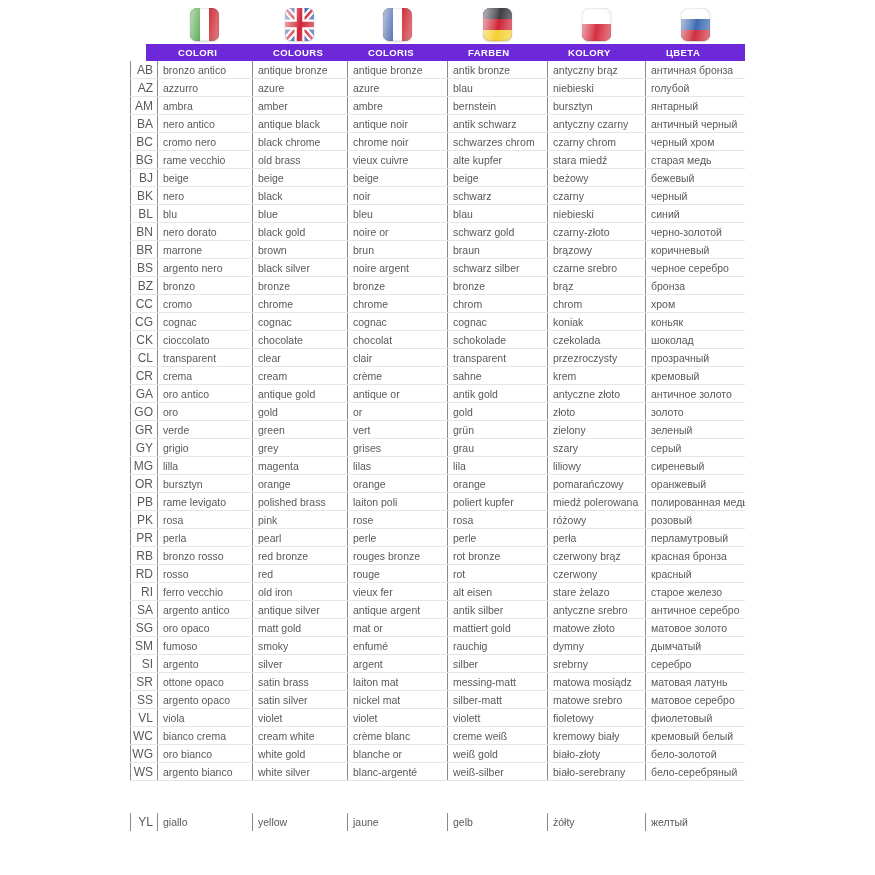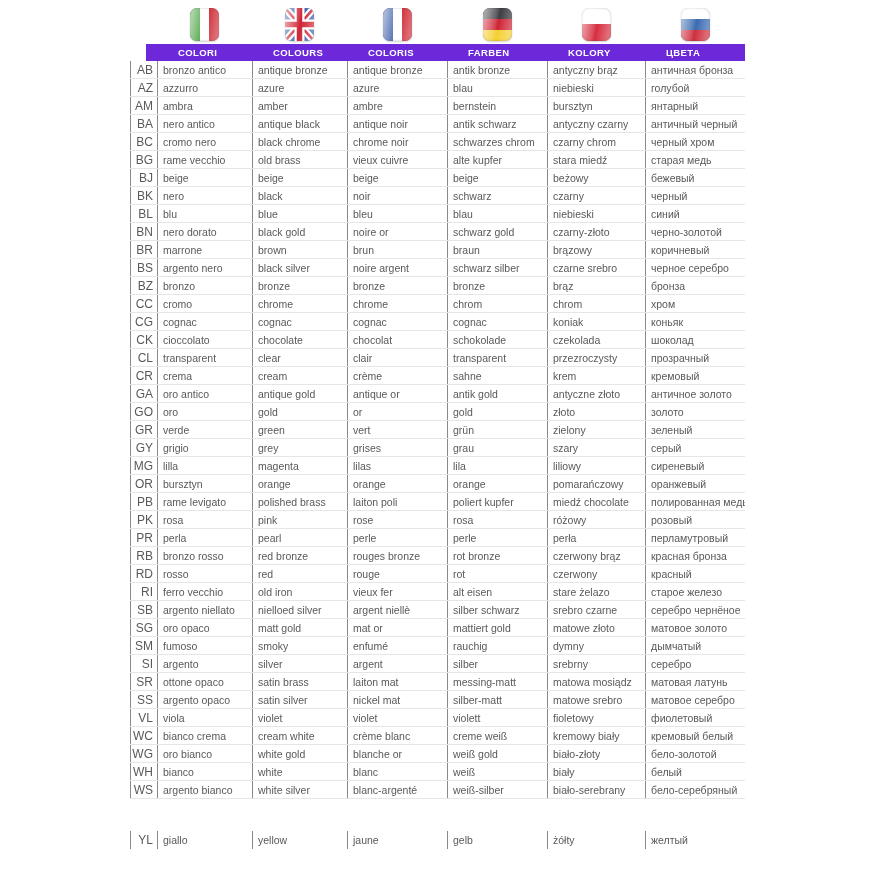--- a/index.html
+++ b/index.html
@@ -312,21 +312,21 @@
         <div class="cell col-de">orange</div>
         <div class="cell col-pl">pomarańczowy</div>
         <div class="cell col-ru">оранжевый</div>
       </div>
       <div class="grid-row row">
         <div class="cell col-code">PB</div>
         <div class="cell col-it">rame levigato</div>
         <div class="cell col-en">polished brass</div>
         <div class="cell col-fr">laiton poli</div>
         <div class="cell col-de">poliert kupfer</div>
-        <div class="cell col-pl">miedź chocolate</div>
+        <div class="cell col-pl">miedź polerowana</div>
         <div class="cell col-ru">полированная медь</div>
       </div>
       <div class="grid-row row">
         <div class="cell col-code">PK</div>
         <div class="cell col-it">rosa</div>
         <div class="cell col-en">pink</div>
         <div class="cell col-fr">rose</div>
         <div class="cell col-de">rosa</div>
         <div class="cell col-pl">różowy</div>
         <div class="cell col-ru">розовый</div>
@@ -361,27 +361,27 @@
       <div class="grid-row row">
         <div class="cell col-code">RI</div>
         <div class="cell col-it">ferro vecchio</div>
         <div class="cell col-en">old iron</div>
         <div class="cell col-fr">vieux fer</div>
         <div class="cell col-de">alt eisen</div>
         <div class="cell col-pl">stare żelazo</div>
         <div class="cell col-ru">старое железо</div>
       </div>
       <div class="grid-row row">
-        <div class="cell col-code">SB</div>
-        <div class="cell col-it">argento niellato</div>
-        <div class="cell col-en">nielloed silver</div>
-        <div class="cell col-fr">argent niellè</div>
-        <div class="cell col-de">silber schwarz</div>
-        <div class="cell col-pl">srebro czarne</div>
-        <div class="cell col-ru">серебро чернёное</div>
+        <div class="cell col-code">SA</div>
+        <div class="cell col-it">argento antico</div>
+        <div class="cell col-en">antique silver</div>
+        <div class="cell col-fr">antique argent</div>
+        <div class="cell col-de">antik silber</div>
+        <div class="cell col-pl">antyczne srebro</div>
+        <div class="cell col-ru">античное серебро</div>
       </div>
       <div class="grid-row row">
         <div class="cell col-code">SG</div>
         <div class="cell col-it">oro opaco</div>
         <div class="cell col-en">matt gold</div>
         <div class="cell col-fr">mat or</div>
         <div class="cell col-de">mattiert gold</div>
         <div class="cell col-pl">matowe złoto</div>
         <div class="cell col-ru">матовое золото</div>
       </div>
@@ -442,29 +442,20 @@
       <div class="grid-row row">
         <div class="cell col-code">WG</div>
         <div class="cell col-it">oro bianco</div>
         <div class="cell col-en">white gold</div>
         <div class="cell col-fr">blanche or</div>
         <div class="cell col-de">weiß gold</div>
         <div class="cell col-pl">biało-złoty</div>
         <div class="cell col-ru">бело-золотой</div>
       </div>
       <div class="grid-row row">
-        <div class="cell col-code">WH</div>
-        <div class="cell col-it">bianco</div>
-        <div class="cell col-en">white</div>
-        <div class="cell col-fr">blanc</div>
-        <div class="cell col-de">weiß</div>
-        <div class="cell col-pl">biały</div>
-        <div class="cell col-ru">белый</div>
-      </div>
-      <div class="grid-row row">
         <div class="cell col-code">WS</div>
         <div class="cell col-it">argento bianco</div>
         <div class="cell col-en">white silver</div>
         <div class="cell col-fr">blanc-argenté</div>
         <div class="cell col-de">weiß-silber</div>
         <div class="cell col-pl">biało-serebrany</div>
         <div class="cell col-ru">бело-серебряный</div>
       </div>
       <div class="grid-row row">
         <div class="cell col-code">YL</div>

